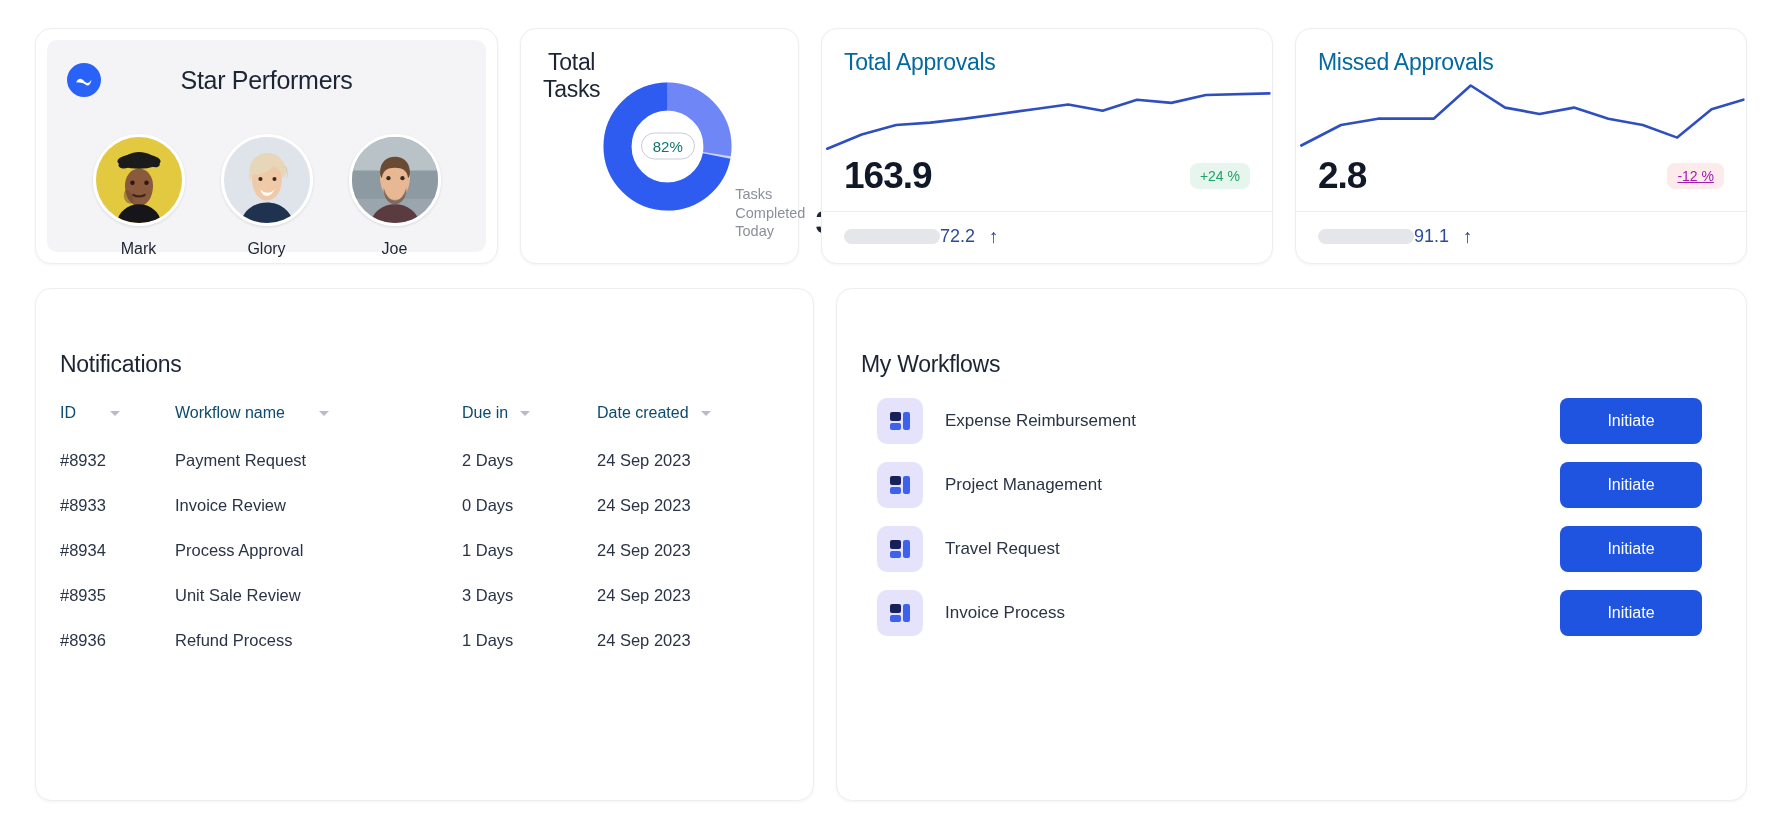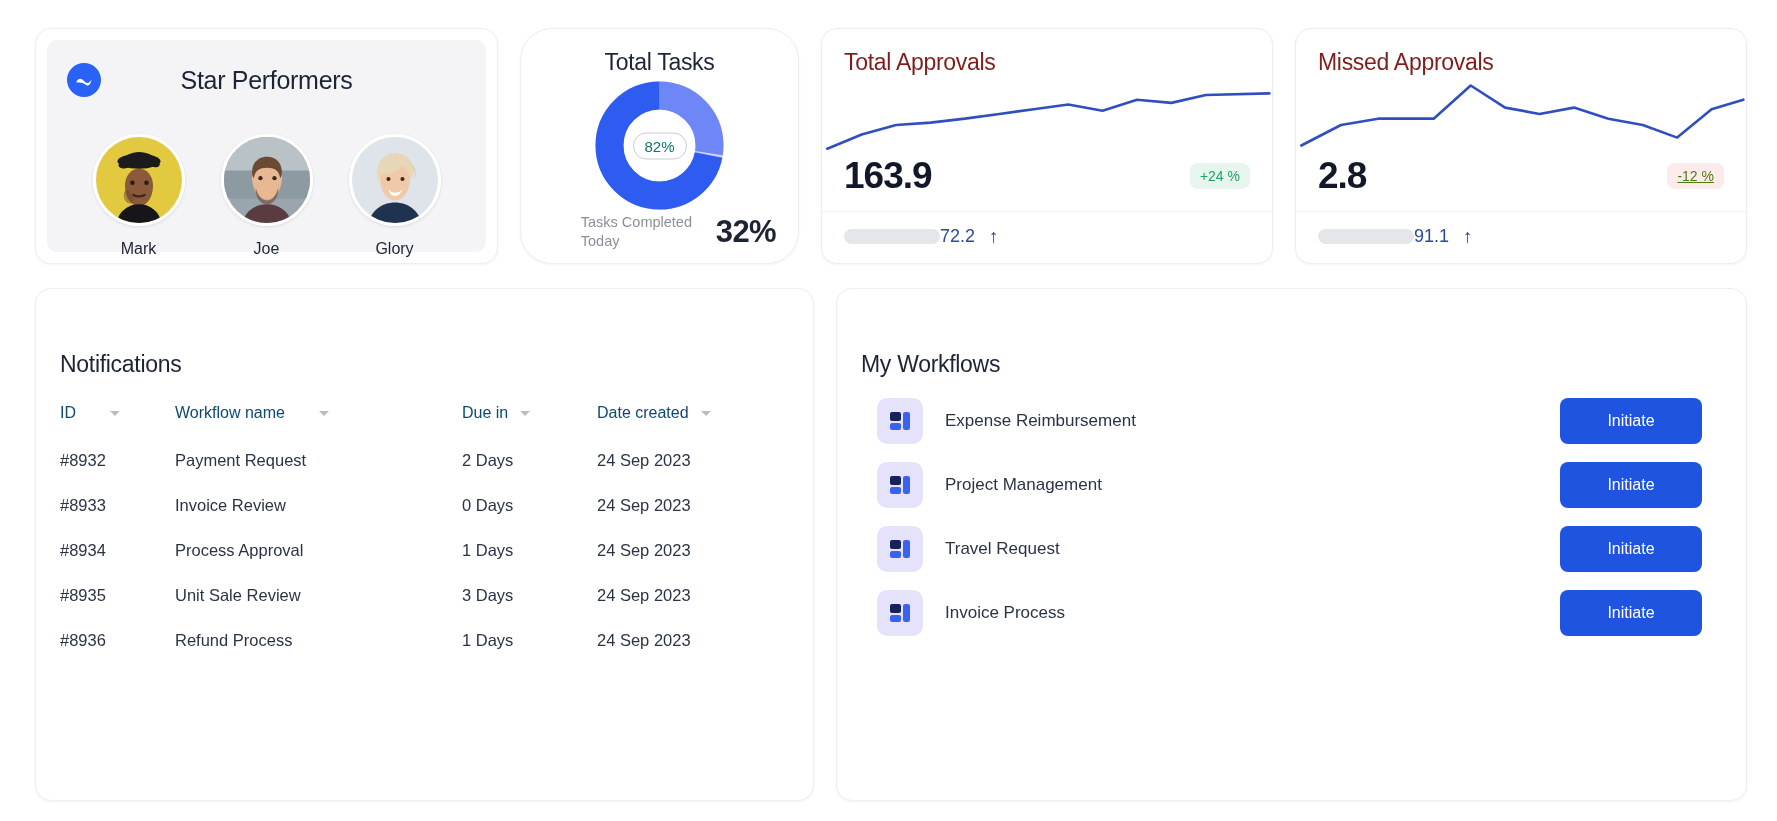--- a/index.html
+++ b/index.html
@@ -95,22 +95,20 @@
     font-size: 16px;
     color: #1d2433;
   }
 
   
   .tasks-card {
     width: 279px;
     flex: 0 0 279px;
     padding: 20px 22px 22px 22px;
     display: flex;
-    flex-direction: column;
-    border-radius: 32px;
   }
   .tasks-title {
     text-align: center;
     font-size: 23px;
     font-weight: 500;
     letter-spacing: -.3px;
     color: #1d2433;
   }
   .donut-wrap {
     flex: 1;
@@ -158,21 +156,21 @@
     flex: 1 1 0;
     padding: 20px 22px 0 22px;
     display: flex;
     flex-direction: column;
     overflow: hidden;
   }
   .kpi-title {
     font-size: 23px;
     font-weight: 500;
     letter-spacing: -.3px;
-    color: #7f1d1d;
+    color: #0369a1;
   }
   .spark {
     position: relative;
     flex: 1;
     min-height: 0;
     margin: 0 -22px;
   }
   .spark svg { display: block; width: 100%; height: 100%; }
   .kpi-mid {
     display: flex;
@@ -186,21 +184,21 @@
     letter-spacing: -1px;
     color: #111827;
   }
   .kpi-badge {
     font-size: 14px;
     border-radius: 8px;
     padding: 5px 10px;
     font-weight: 400;
   }
   .kpi-badge.up   { color: #22a06b; background: #e6f6ee; }
-  .kpi-badge.down { color: #4d7c0f; background: #fdeaea; text-decoration: underline; }
+  .kpi-badge.down { color: #a21caf; background: #fdeaea; text-decoration: underline; }
   .kpi-foot {
     border-top: 1px solid #eceef1;
     margin: 0 -22px;
     padding: 14px 22px 16px 22px;
     display: flex;
     align-items: center;
     justify-content: flex-start;
   }
   .kpi-bar {
     width: 96px; height: 15px;
@@ -352,48 +350,48 @@
                 <circle cx="54" cy="49" r="2.4" fill="#2a1a12"></circle>
                 <path d="M40 62c3 2 9 2 12 0" stroke="#40251a" stroke-width="2.4" fill="none" stroke-linecap="round"></path>
               </svg>
             </div>
             <div class="performer-name">Mark</div>
           </div>
 
           <div class="performer">
             <div class="avatar">
               <svg viewBox="0 0 92 92">
+                <rect width="92" height="92" fill="#dfe4ea"></rect>
+                <path d="M46 70c14 0 26 9 28 22H18c2-13 14-22 28-22z" fill="#1f3350"></path>
+                <path d="M46 26c10 0 16 8 16 19 0 13-7 23-16 23s-16-10-16-23c0-11 6-19 16-19z" fill="#f0c9a8"></path>
+                <path d="M27 36c1-12 9-19 19-19 11 0 19 7 20 18 .4 5-1 8-3 9-1-6-5-11-10-13-6 8-17 10-22 9-2 3-3 6-3 9-1-4-1-9-1-13z" fill="#e8d6b8"></path>
+                <path d="M64 30c3 4 4 10 3 16 2-7 1-14-3-16z" fill="#d9c49f"></path>
+                <circle cx="39" cy="45" r="2.2" fill="#3a2a1e"></circle>
+                <circle cx="54" cy="45" r="2.2" fill="#3a2a1e"></circle>
+                <path d="M39 56c4 5 11 5 15 0-2 5-5 7-8 7s-6-2-7-7z" fill="#ffffff"></path>
+              </svg>
+            </div>
+            <div class="performer-name">Glory</div>
+          </div>
+
+          <div class="performer">
+            <div class="avatar">
+              <svg viewBox="0 0 92 92">
                 <rect width="92" height="92" fill="#9aa5ad"></rect>
                 <rect y="0" width="92" height="36" fill="#b8c2c7"></rect>
                 <rect y="36" width="92" height="30" fill="#8e9aa2"></rect>
                 <path d="M46 72c13 0 24 8 26 20H20c2-12 13-20 26-20z" fill="#5a3b3f"></path>
                 <path d="M46 24c10 0 16 8 16 19 0 13-7 24-16 24s-16-11-16-24c0-11 6-19 16-19z" fill="#e8b894"></path>
                 <path d="M30 38c0-11 7-17 16-17s16 6 16 17c0 3-1 5-2 6-1-8-6-11-14-11s-13 3-14 11c-1-1-2-3-2-6z" fill="#6b4a33"></path>
                 <path d="M34 54c2 9 7 14 12 14s10-5 12-14c1 10-5 18-12 18s-13-8-12-18z" fill="#7a5540" opacity=".75"></path>
                 <circle cx="39" cy="44" r="2.3" fill="#3a2a1e"></circle>
                 <circle cx="54" cy="44" r="2.3" fill="#3a2a1e"></circle>
               </svg>
             </div>
             <div class="performer-name">Joe</div>
-          </div>
-
-          <div class="performer">
-            <div class="avatar">
-              <svg viewBox="0 0 92 92">
-                <rect width="92" height="92" fill="#dfe4ea"></rect>
-                <path d="M46 70c14 0 26 9 28 22H18c2-13 14-22 28-22z" fill="#1f3350"></path>
-                <path d="M46 26c10 0 16 8 16 19 0 13-7 23-16 23s-16-10-16-23c0-11 6-19 16-19z" fill="#f0c9a8"></path>
-                <path d="M27 36c1-12 9-19 19-19 11 0 19 7 20 18 .4 5-1 8-3 9-1-6-5-11-10-13-6 8-17 10-22 9-2 3-3 6-3 9-1-4-1-9-1-13z" fill="#e8d6b8"></path>
-                <path d="M64 30c3 4 4 10 3 16 2-7 1-14-3-16z" fill="#d9c49f"></path>
-                <circle cx="39" cy="45" r="2.2" fill="#3a2a1e"></circle>
-                <circle cx="54" cy="45" r="2.2" fill="#3a2a1e"></circle>
-                <path d="M39 56c4 5 11 5 15 0-2 5-5 7-8 7s-6-2-7-7z" fill="#ffffff"></path>
-              </svg>
-            </div>
-            <div class="performer-name">Glory</div>
           </div>
 
         </div>
       </div>
     </div>
 
     <div class="card tasks-card">
       <div class="tasks-title">Total Tasks</div>
 
       <div class="donut-wrap">

